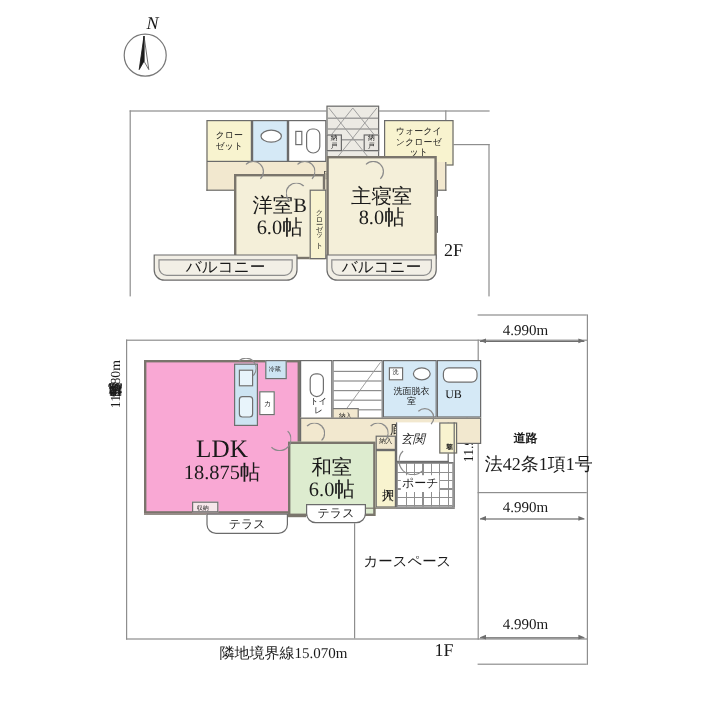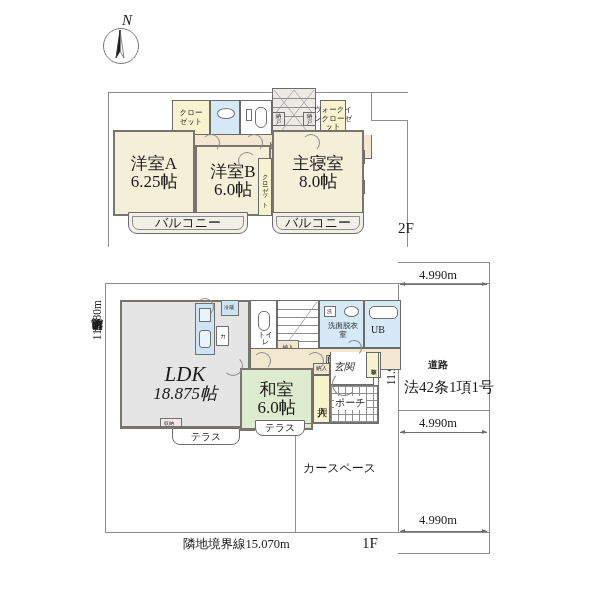--- a/index.html
+++ b/index.html
@@ -20,21 +20,21 @@
     position:absolute;box-sizing:border-box;
     border:1.2px solid #6b6b6b;
     display:flex;flex-direction:column;
     align-items:center;justify-content:center;
     text-align:center;line-height:1.05;
   }
   .wallthick{border:2.6px solid #7a756c;}
 
   
   .f-tatami{background:#f4efd9;}
-  .f-pink{background:#e5e5e5;font-style:italic;}
+  .f-pink{background:#f9a8d4;}
   .f-green{background:#ddeccf;}
   .f-blue{background:#d5e9f6;}
   .f-hall{background:#f2e8cf;}
   .f-white{background:#ffffff;}
   .f-closet{background:#f8f3cf;}
   .f-gray{background:#e9e7e2;}
   .lbl-big{font-size:17px;}
   .lbl-xs{font-size:7.5px;line-height:1.15;letter-spacing:0px;}
   .lbl-tiny{font-size:5.6px;line-height:1.1;}
   .num-big{font-size:17px;}
@@ -155,36 +155,32 @@
     </svg>
   </div>
 
   <div class="room f-gray" style="left:272px;top:112px;width:13px;height:14px;">
     <span class="lbl-tiny">納戸</span>
   </div>
   <div class="room f-gray" style="left:303px;top:112px;width:13px;height:14px;">
     <span class="lbl-tiny">納戸</span>
   </div>
 
-  <div class="room f-closet" style="left:320px;top:100px;width:26px;height:38px;">
+  <div class="room f-closet" style="left:320px;top:100px;width:58px;height:38px;">
     <span class="lbl-xs" style="width:44px;">ウォークインクローゼット</span>
   </div>
 
   <div class="abs" style="left:278px;top:140px;width:34px;height:12px;display:flex;align-items:center;justify-content:center;">
     <span style="font-size:9px;">DN</span>
   </div>
 
   <div class="room f-hall" style="left:172px;top:135px;width:200px;height:24px;border-top:none;">
     <span class="lbl-xs" style="position:absolute;left:96px;top:6px;font-size:9px;">廊下</span>
   </div>
 
-  <div class="room f-tatami wallthick" style="left:113px;top:130px;width:82px;height:86px;">
-    <span class="lbl-big">洋室A</span>
-    <span class="num-big">6.25帖</span>
-  </div>
 
   <div class="room f-tatami wallthick" style="left:195px;top:145px;width:76px;height:71px;">
     <span class="lbl-big">洋室B</span>
     <span class="num-big">6.0帖</span>
   </div>
 
   <div class="room f-closet" style="left:258px;top:158px;width:14px;height:58px;">
     <span class="lbl-tiny vert" style="font-size:6px;">クローゼット</span>
   </div>
 
@@ -203,21 +199,21 @@
   </div>
 
   <div class="darc" style="left:202px;top:134px;width:16px;height:16px;transform:rotate(180deg);"></div>
   <div class="darc" style="left:245px;top:134px;width:16px;height:16px;transform:rotate(180deg);"></div>
   <div class="darc" style="left:302px;top:134px;width:16px;height:16px;transform:rotate(180deg);"></div>
   <div class="darc" style="left:238px;top:152px;width:16px;height:16px;transform:rotate(90deg);"></div>
 
   <div class="thinline vline" style="left:364px;top:150px;height:14px;background:#6b6b6b;"></div>
   <div class="thinline vline" style="left:364px;top:180px;height:14px;background:#6b6b6b;"></div>
 
-  <div class="floortag" style="left:370px;top:220px;margin-left:28px;">2F</div>
+  <div class="floortag" style="left:370px;top:201px;">2F</div>
 
   <div class="lotline" style="left:105px;top:283px;width:385px;height:1px;"></div>
   <div class="lotline" style="left:105px;top:283px;width:1px;height:250px;"></div>
   <div class="lotline" style="left:105px;top:532px;width:385px;height:1px;"></div>
   <div class="lotline" style="left:398px;top:283px;width:1px;height:250px;"></div>
   <div class="lotline" style="left:489px;top:262px;width:1px;height:292px;"></div>
   <div class="lotline" style="left:398px;top:262px;width:91px;height:1px;"></div>
   <div class="lotline" style="left:398px;top:410px;width:91px;height:1px;"></div>
   <div class="lotline" style="left:398px;top:553px;width:91px;height:1px;"></div>
 

